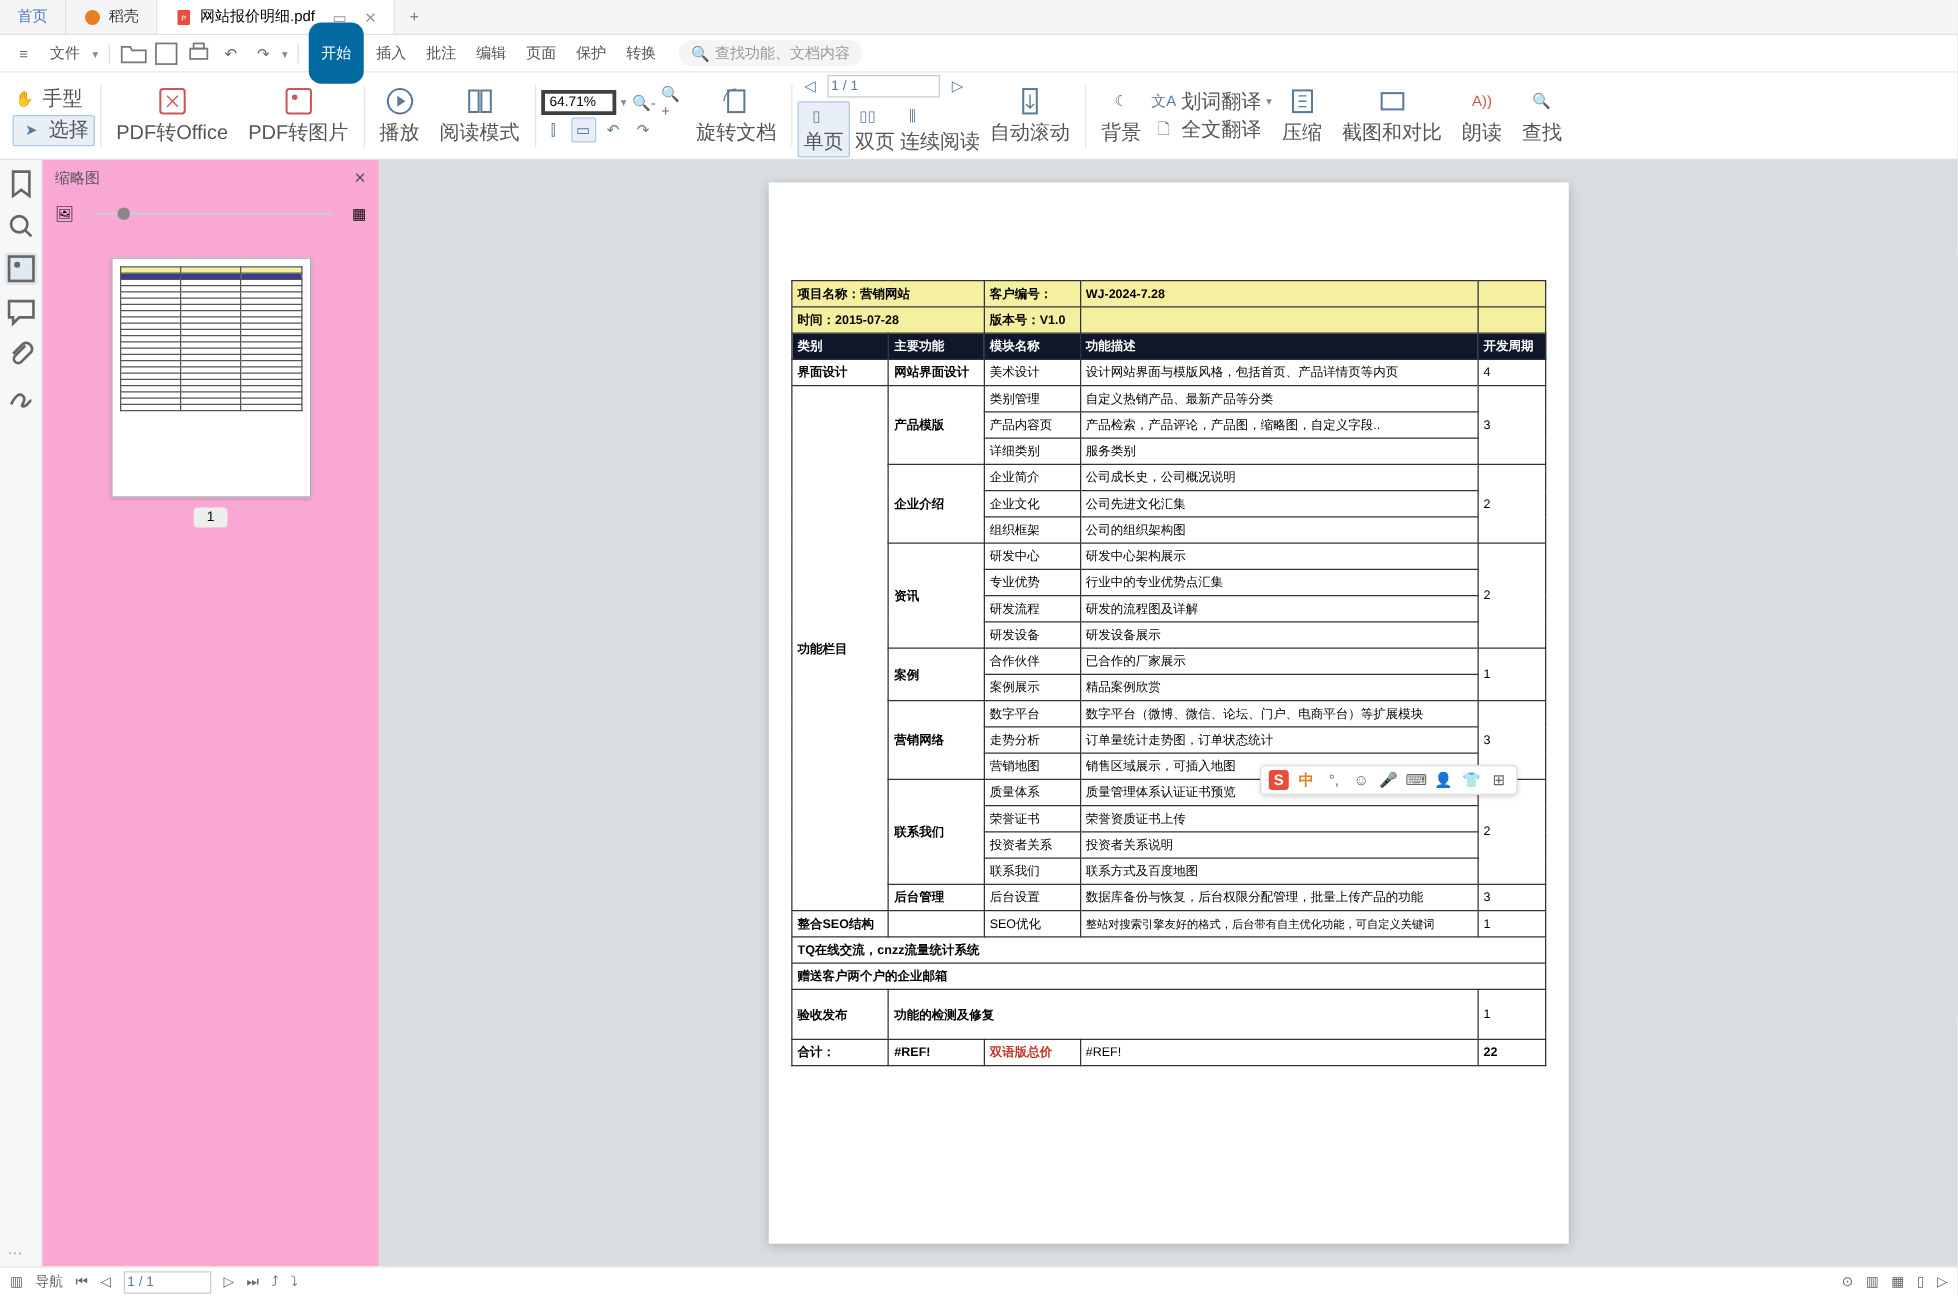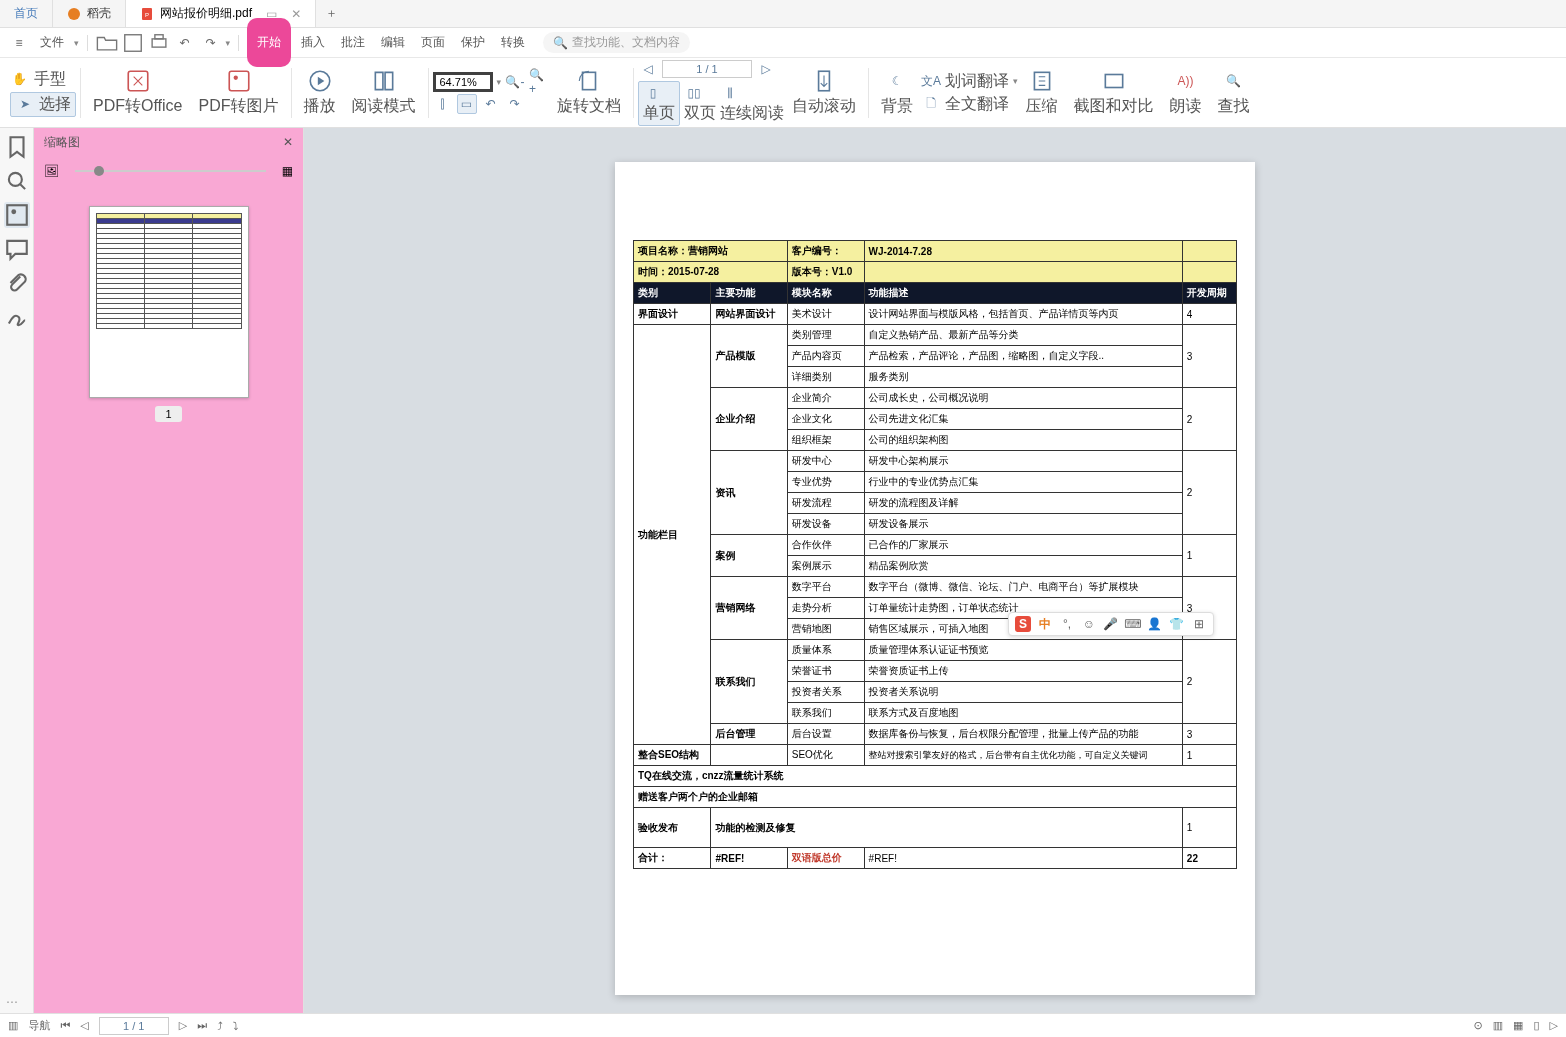--- a/index.html
+++ b/index.html
@@ -14,34 +14,34 @@
 .tab.active { background: #fff; }
 .tab-icon { width: 14px; height: 14px; display: inline-flex; align-items: center; justify-content: center; }
 .tab-close { margin-left: 8px; color: #999; }
 .tab-add { width: 30px; display: flex; align-items: center; justify-content: center; color: #666; cursor: pointer; }
 
 
 .menu-bar { height: 30px; display: flex; align-items: center; padding: 0 8px; gap: 4px; border-bottom: 1px solid #e8e8e8; }
 .menu-icon-btn { width: 22px; height: 22px; display: flex; align-items: center; justify-content: center; color: #666; cursor: pointer; }
 .menu-text { padding: 0 6px; color: #555; cursor: pointer; }
 .menu-sep { width: 1px; height: 16px; background: #ddd; margin: 0 4px; }
-.menu-pill { background: #ec4899; color: #fff; padding: 16px 10px; border-radius: 10px; font-size: 12px; }
+.menu-pill { background: #0369a1; color: #fff; padding: 16px 10px; border-radius: 10px; font-size: 12px; }
 .search-box { margin-left: 8px; display: flex; align-items: center; background: #f5f5f5; border-radius: 12px; padding: 2px 10px; color: #999; gap: 4px; }
 
 
 .toolbar { height: 70px; display: flex; align-items: center; padding: 0 10px; border-bottom: 1px solid #e0e0e0; gap: 0; }
 .tool-group { display: flex; flex-direction: column; align-items: center; padding: 0 8px; gap: 2px; }
 .tool-sep { width: 1px; height: 50px; background: #e5e5e5; margin: 0 4px; }
 .tool-icon { width: 20px; height: 20px; color: #5a7a9a; display: flex; align-items: center; justify-content: center; }
 .tool-icon.big { width: 26px; height: 26px; }
 .tool-label { font-size: 16px; color: #555; white-space: nowrap; }
 .tool-mini { display: flex; flex-direction: column; gap: 2px; }
 .tool-mini-row { display: flex; gap: 4px; align-items: center; }
 .zoom-select { border: 3px solid #404040; padding: 1px 4px; font-size: 11px; width: 60px; }
-.page-input { width: 90px; border: 1px solid #ccc; text-align: center; padding: 2px; font-size: 11px; color: #5a7a9a; }
+.page-input { width: 90px; border: 1px solid #ccc; text-align: left; padding: 2px; font-size: 11px; color: #5a7a9a; }
 .btn-active { background: #e8eff6; border: 1px solid #b0c8e0; border-radius: 2px; padding: 1px 4px; }
 
 
 .main { flex: 1; display: flex; overflow: hidden; }
 .left-rail { width: 34px; background: #f7f7f7; border-right: 1px solid #e0e0e0; display: flex; flex-direction: column; align-items: center; padding-top: 6px; gap: 8px; }
 .rail-btn { width: 26px; height: 26px; display: flex; align-items: center; justify-content: center; color: #666; cursor: pointer; border-radius: 3px; }
 .rail-btn.active { background: #e0e8f0; }
 
 .thumb-panel { width: 270px; background: #f9a8d4; border-right: 1px solid #e0e0e0; display: flex; flex-direction: column; }
 .thumb-header { height: 28px; display: flex; align-items: center; justify-content: space-between; padding: 0 10px; font-size: 12px; color: #555; }
@@ -50,21 +50,21 @@
 .slider-track { flex: 1; height: 2px; background: #ccc; position: relative; margin: 0 8px; }
 .slider-thumb { position: absolute; left: 10%; top: -4px; width: 10px; height: 10px; background: #888; border-radius: 50%; }
 .thumb-list { flex: 1; overflow: auto; padding: 20px; display: flex; flex-direction: column; align-items: center; }
 .thumb-item { width: 160px; border: 1px solid #aaa; background: #fff; box-shadow: 0 1px 3px rgba(0,0,0,0.2); }
 .thumb-preview { width: 100%; height: 190px; padding: 6px; }
 .thumb-tbl { width: 100%; border-collapse: collapse; }
 .thumb-tbl td { border: 0.5px solid #555; height: 5px; font-size: 3px; }
 .thumb-num { margin-top: 8px; background: #eee; padding: 2px 10px; border-radius: 3px; font-size: 11px; }
 
 .doc-area { flex: 1; background: #d8dde2; overflow: auto; display: flex; justify-content: center; padding: 18px 0; }
-.page { width: 640px; background: #fff; box-shadow: 0 2px 8px rgba(0,0,0,0.2); padding: 78px 18px 60px 18px; margin-top: 16px; }
+.page { width: 640px; background: #fff; box-shadow: 0 2px 8px rgba(0,0,0,0.2); padding: 78px 18px 60px 18px; }
 
 .pdf-table { width: 100%; border-collapse: collapse; font-size: 10px; }
 .pdf-table td, .pdf-table th { border: 1px solid #333; padding: 3px 4px; text-align: left; vertical-align: middle; }
 .hdr-yellow { background: #f5f0a0; font-weight: bold; }
 .hdr-blue { background: #0f172a; color: #fff; font-weight: bold; text-align: center; }
 .col-center { text-align: center; }
 .col-bold { font-weight: bold; }
 .red-text { color: #c0392b; font-weight: bold; }
 
 
@@ -463,21 +463,21 @@
       </div>
     </div>
 
     <div class="doc-area">
       <div class="page">
         <table class="pdf-table">
           <tbody>
               <tr class="hdr-yellow">
             <td colspan="2"><span>项目名称：</span><span>营销网站</span></td>
             <td><span>客户编号：</span></td>
-            <td colspan="2">WJ-2014-7.28</td>
+            <td colspan="2">WJ-2024-7.28</td>
             <td></td>
           </tr>
           <tr class="hdr-yellow">
             <td colspan="2"><span>时间：</span><span>2015-07-28</span></td>
             <td><span>版本号：</span><span>V1.0</span></td>
             <td colspan="2"></td>
                 <td></td>
           </tr>
           <tr class="hdr-blue">
             <td>类别</td>

